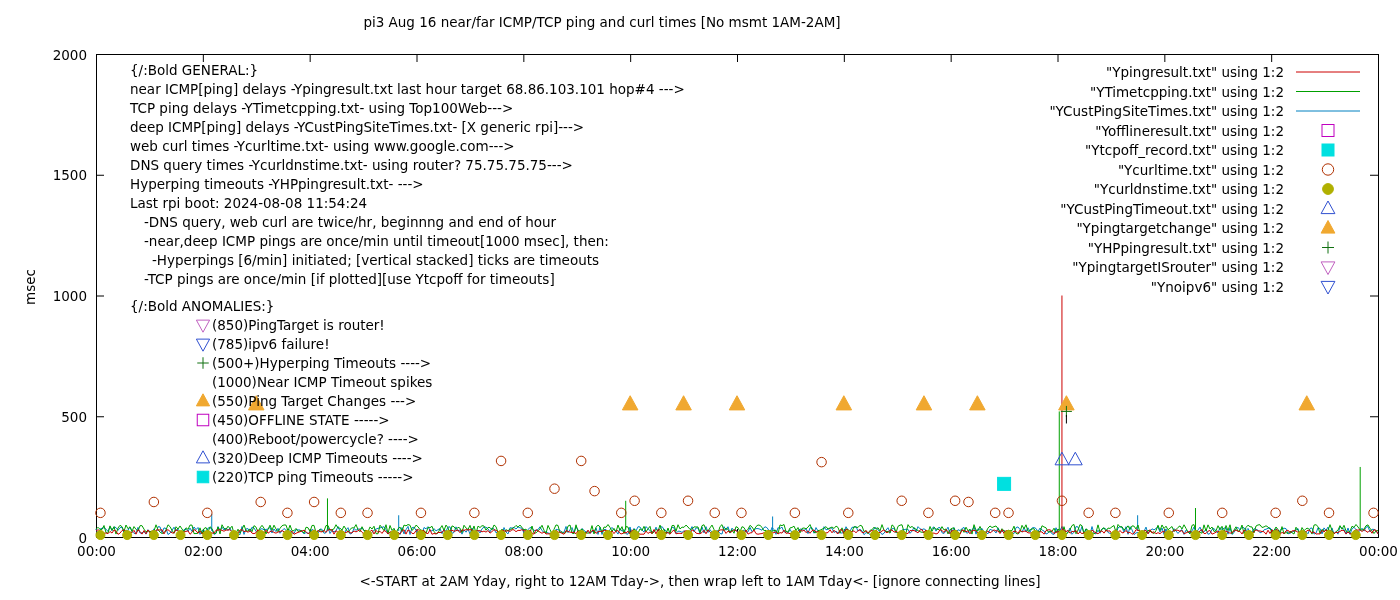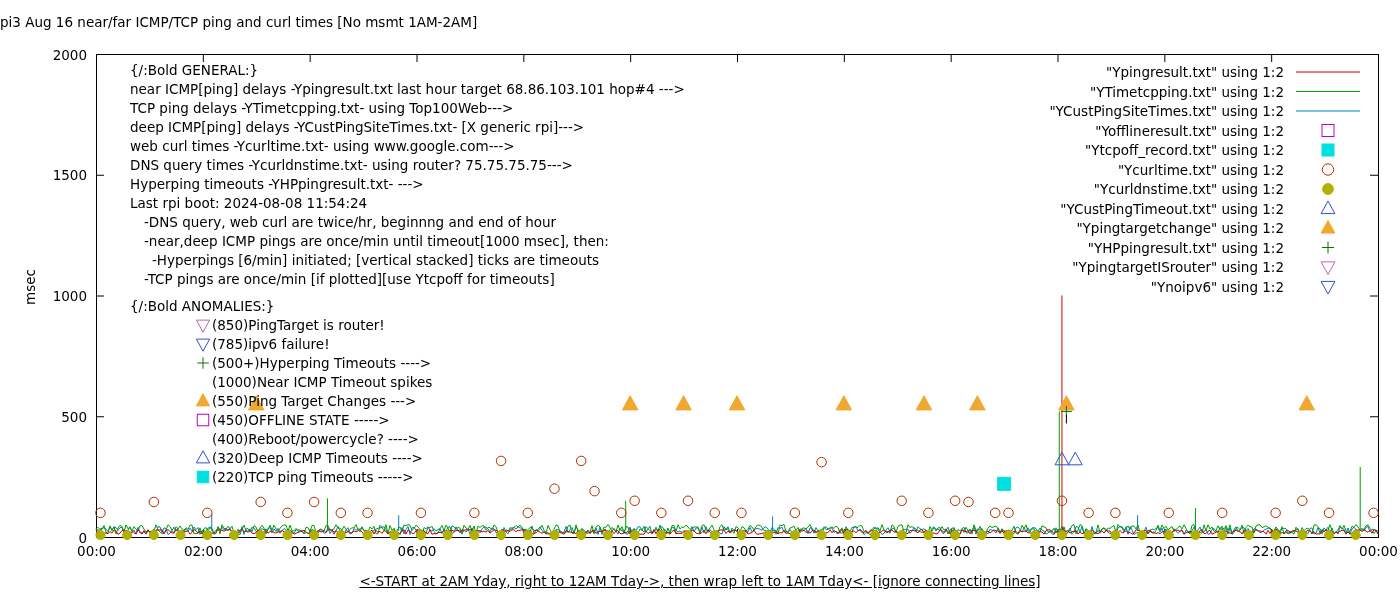--- a/index.html
+++ b/index.html
@@ -3,29 +3,29 @@
 <meta charset="utf-8">
 <style>
   html,body{margin:0;padding:0;}
   body{
     width:1400px;height:600px;background:#ffffff;
     font-family:"DejaVu Sans", sans-serif;
     color:#000;overflow:hidden;position:relative;
   }
   #chart{position:absolute;left:0;top:0;width:1400px;height:600px;}
   .title{
-    position:absolute;left:0;top:14px;width:1204px;text-align:left;
+    position:absolute;left:0;top:14px;width:1204px;text-align:center;
     font-size:13.5px;
   }
   .ylabel{
     position:absolute;left:0;top:0;font-size:13.5px;
     transform-origin:left top;
   }
   .xlabel{
-    position:absolute;left:0;top:573px;width:1400px;text-align:center;font-size:13.5px;text-decoration:underline;
+    position:absolute;left:0;top:573px;width:1400px;text-align:center;font-size:13.5px;
   }
   svg{position:absolute;left:0;top:0;overflow:visible;}
 </style>
 </head>
 <body>
 
 <div class="title">pi3 Aug 16  near/far ICMP/TCP ping and curl times [No msmt 1AM-2AM]</div>
 
 <div id="chart">
     <svg width="1400" height="600">

